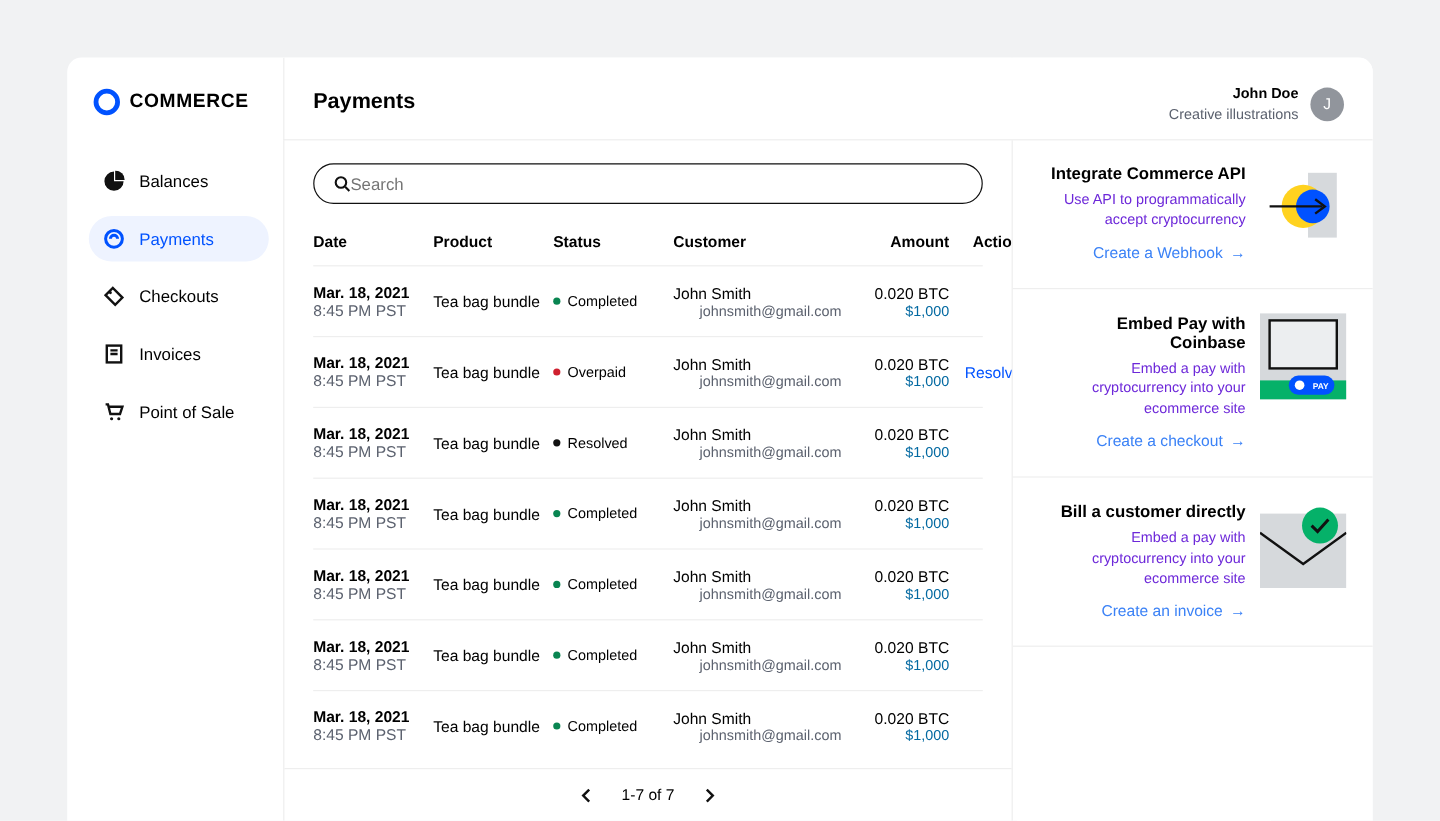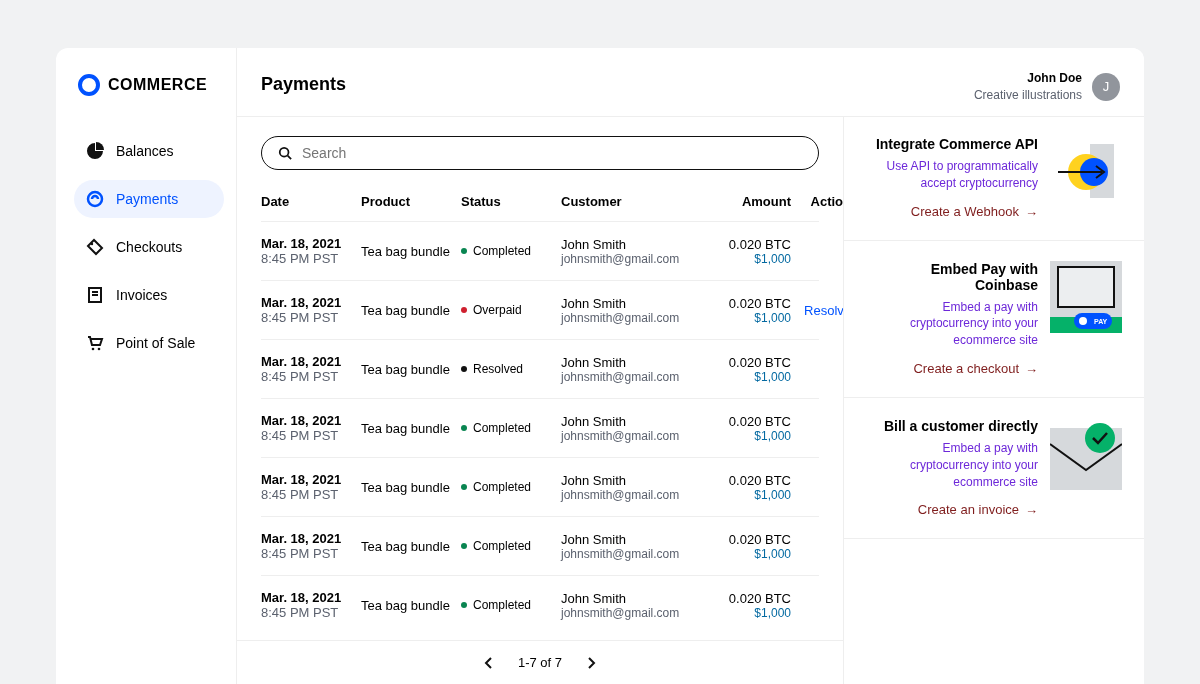--- a/index.html
+++ b/index.html
@@ -14,48 +14,48 @@
 .nav-item .icon { width: 18px; height: 18px; display: inline-flex; align-items: center; justify-content: center; }
 .main { flex: 1; display: flex; flex-direction: column; border-left: 1px solid #eee; border-right: 1px solid #eee; min-width: 0;}
 .header { display: flex; justify-content: space-between; align-items: flex-start; padding: 22px 24px 12px 24px; border-bottom: 1px solid #eee;}
 .header h1 { font-size: 18px; font-weight: 600; margin-top:4px;}
 .user { display: flex; align-items: center; gap: 10px; }
 .user-text { text-align: right; font-size: 12px; line-height: 1.4;}
 .user-text .name { font-weight: 600; }
 .user-text .sub { color: #5b616e; }
 .avatar { width: 28px; height: 28px; border-radius: 50%; background: #91959c; color: #fff; display: flex; align-items: center; justify-content: center; font-size: 13px;}
 .search-wrap { padding: 20px 24px 12px 24px; }
-.search { display: flex; align-items: center; gap: 10px; border: 1px solid #111; border-radius: 24px; padding: 8px 16px; font-size: 14px;}
+.search { display: flex; align-items: center; border: 1px solid #111; border-radius: 24px; padding: 8px 16px; font-size: 14px;}
 .search input { border: none; outline: none; flex: 1; font-size: 14px; }
 .table { padding: 0 24px; flex: 1; overflow: hidden;}
 .thead, .trow { display: grid; grid-template-columns: 100px 100px 100px 140px 90px 60px; gap: 0; align-items: center; padding: 12px 0;}
 .thead { font-weight: 600; font-size: 13px; border-bottom: 1px solid #eee;}
 .thead .right { text-align: right; }
 .trow { border-bottom: 1px solid #eee; font-size: 13px; padding: 14px 0;}
 .trow:last-child { border-bottom: none; }
 .date .d { font-weight: 700; }
 .date .t { color: #5b616e; }
 .status { display: flex; align-items: center; gap: 6px; font-size: 12px;}
 .dot { width: 6px; height: 6px; border-radius: 50%; display: inline-block;}
 .dot.green { background: #098551; }
 .dot.red { background: #cf202f; }
 .dot.black { background: #111; }
 .cust .name { }
-.cust .email { color: #5b616e; font-size: 12px; }
+.cust .email { color: #5b616e; font-size: 12px; margin-left: 22px; }
 .amount { text-align: right; }
 .amount .fiat { color: #0369a1; font-size: 12px; }
 .action { text-align: right; color: #0052ff; font-weight: 500; font-size: 13px; cursor: pointer;}
 .pager { display: flex; justify-content: center; align-items: center; gap: 24px; padding: 14px 0; border-top: 1px solid #eee; font-size: 13px;}
 .pager .chev { cursor: pointer; color: #111; font-size: 14px; }
 .right-rail { width: 300px; flex-shrink: 0; }
 .card { padding: 20px 22px; border-bottom: 1px solid #eee; display: flex; gap: 12px; align-items: flex-start;}
 .card-body { flex: 1; text-align: right; }
 .card h3 { font-size: 14px; font-weight: 600; margin-bottom: 6px;}
 .card p { font-size: 12px; color: #6d28d9; line-height: 1.4; margin-bottom: 10px;}
-.card-link { color: #7f1d1d; font-weight: 500; font-size: 13px; display: inline-flex; align-items: center; gap: 6px; cursor: pointer;}
+.card-link { color: #3b82f6; font-weight: 500; font-size: 13px; display: inline-flex; align-items: center; gap: 6px; cursor: pointer;}
 .card-illus { width: 72px; height: 72px; flex-shrink: 0; }
 svg { display: block; }
 </style>
 </head>
 <body>
 
 <div class="app">
   <aside class="sidebar">
     <div class="logo">
       <span class="logo-circ"></span>

